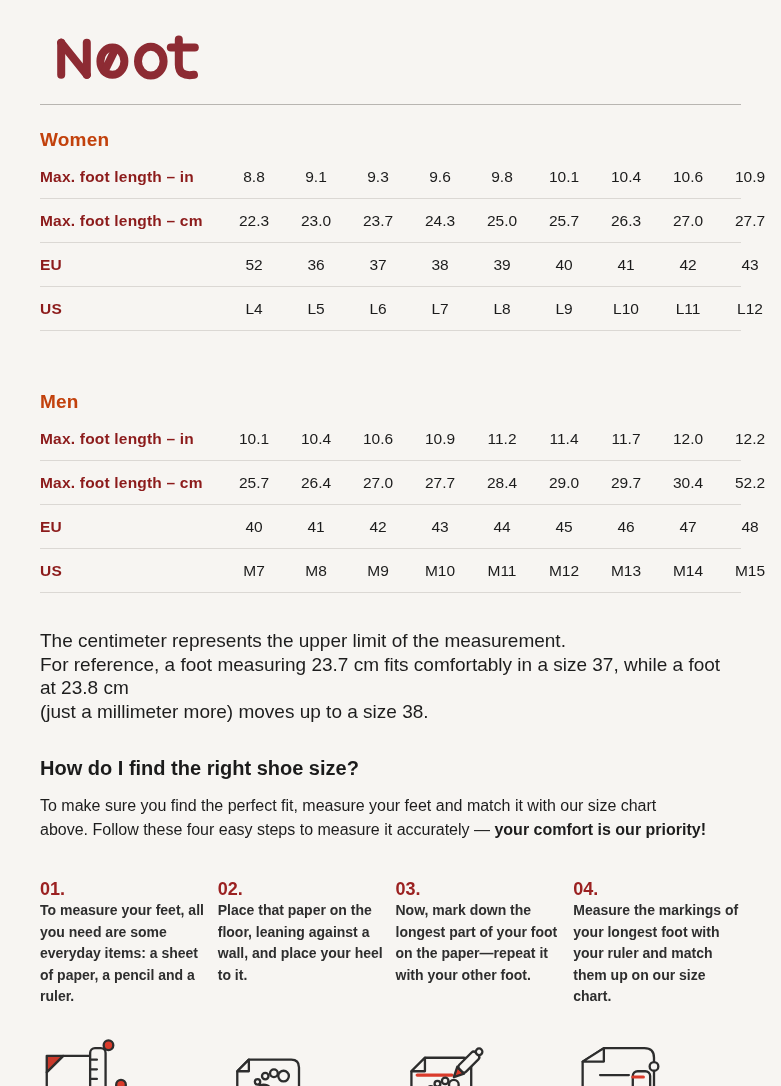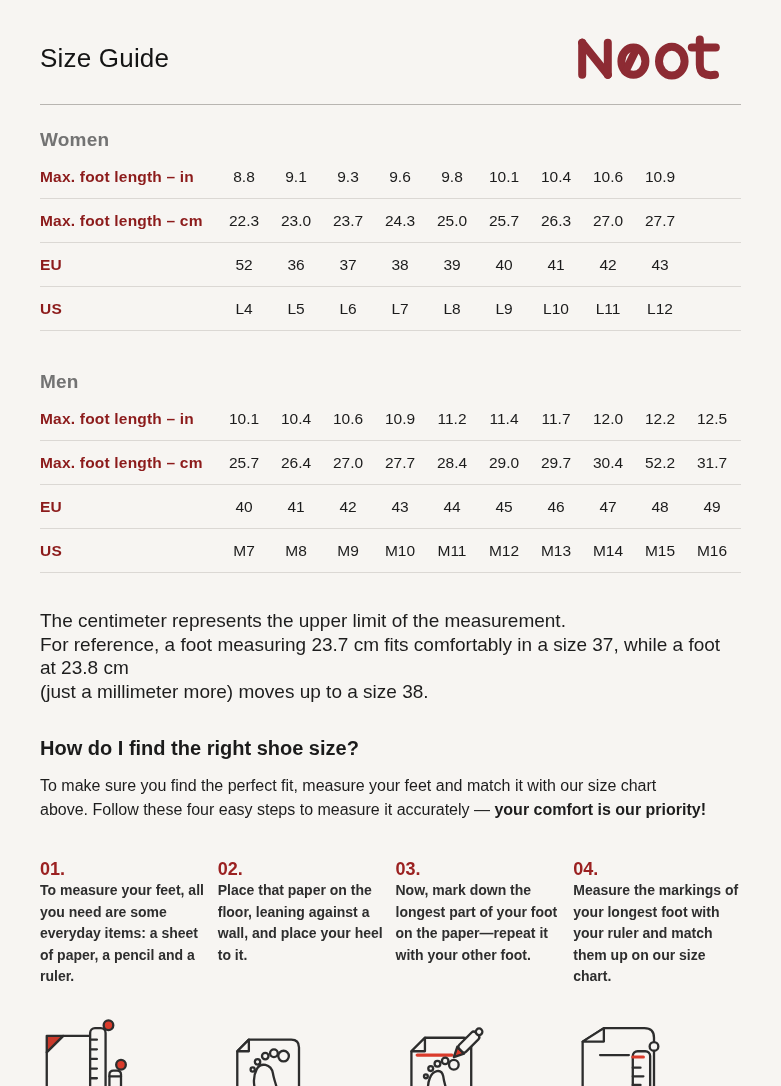--- a/index.html
+++ b/index.html
@@ -11,23 +11,23 @@
   }
   .page { padding:0 40px; }
 
   
   .header { display:flex; justify-content:space-between; align-items:center; margin-top:34px; }
   .page-title { font-size:26px; font-weight:500; color:#141414; letter-spacing:0.2px; }
   .logo-svg { display:block; }
   .header-rule { border:none; border-top:1px solid #b8b5b1; margin-top:22px; }
 
   
-  .section-heading { font-size:19px; font-weight:700; color:#737373; margin-top:24px; letter-spacing:0.2px; }
+  .section-heading { font-size:19px; font-weight:700; color:#c2410c; margin-top:24px; letter-spacing:0.2px; }
   .size-table { margin-top:4px; }
-  .size-row { display:flex; align-items:center; height:44px; border-bottom:1px solid #dbd8d4; }
+  .size-row { display:flex; align-items:center; height:44px; border-bottom:1px solid #dbd8d4;gap:10px; }
   .row-label { width:178px; flex:0 0 178px; font-size:15.5px; font-weight:600; color:#8c1b1b; letter-spacing:0.2px; }
   .size-cell { width:52px; flex:0 0 52px; text-align:center; font-size:15.5px; font-weight:500; color:#1c1c1c; }
 
   
   .note { margin-top:36px; font-size:19px; line-height:23.5px; color:#1d1d1d; }
   .how-to-heading { margin-top:34px; font-size:20px; font-weight:700; color:#1b1b1b; }
   .intro { margin-top:14px; font-size:16px; line-height:23.5px; }
   .intro strong { font-weight:700;margin-top:24px; }
 
   
@@ -39,21 +39,20 @@
   .step-text { margin-top:0; font-size:14px; line-height:21.5px; font-weight:600; color:#2e2e2e; }
   .icons-grid { margin-top:26px; }
   .icon-cell svg { display:block; }
 </style>
 </head>
 <body>
 
 <div class="page">
 
   <div class="header">
-    <div class="page-title">Size Guide</div>
     <div>
       <svg class="logo-svg" width="180" height="48" viewBox="0 0 190 60" fill="none" stroke="#8d2b33" stroke-width="10" stroke-linecap="round" stroke-linejoin="round">
         <path d="M9,51 L9,11"></path>
         <path d="M9,11 L41,51"></path>
         <path d="M41,51 L41,11"></path>
         <ellipse cx="73" cy="34" rx="15" ry="17"></ellipse>
         <path d="M63,47 L77,18"></path>
         <ellipse cx="121" cy="34" rx="16" ry="18"></ellipse>
         <path d="M156,7 L156,38 Q156,54 175,51"></path>
         <path d="M146,17 L176,17"></path>
@@ -108,21 +107,21 @@
       <div class="size-cell">L6</div>
       <div class="size-cell">L7</div>
       <div class="size-cell">L8</div>
       <div class="size-cell">L9</div>
       <div class="size-cell">L10</div>
       <div class="size-cell">L11</div>
       <div class="size-cell">L12</div>
     </div>
   </div>
 
-  <div class="section-heading" style="margin-top:40px;">Men</div>
+  <div class="section-heading" style="margin-top:60px;">Men</div>
   <div class="size-table">
     <div class="size-row">
       <div class="row-label">Max. foot length – in</div>
       <div class="size-cell">10.1</div>
       <div class="size-cell">10.4</div>
       <div class="size-cell">10.6</div>
       <div class="size-cell">10.9</div>
       <div class="size-cell">11.2</div>
       <div class="size-cell">11.4</div>
       <div class="size-cell">11.7</div>

